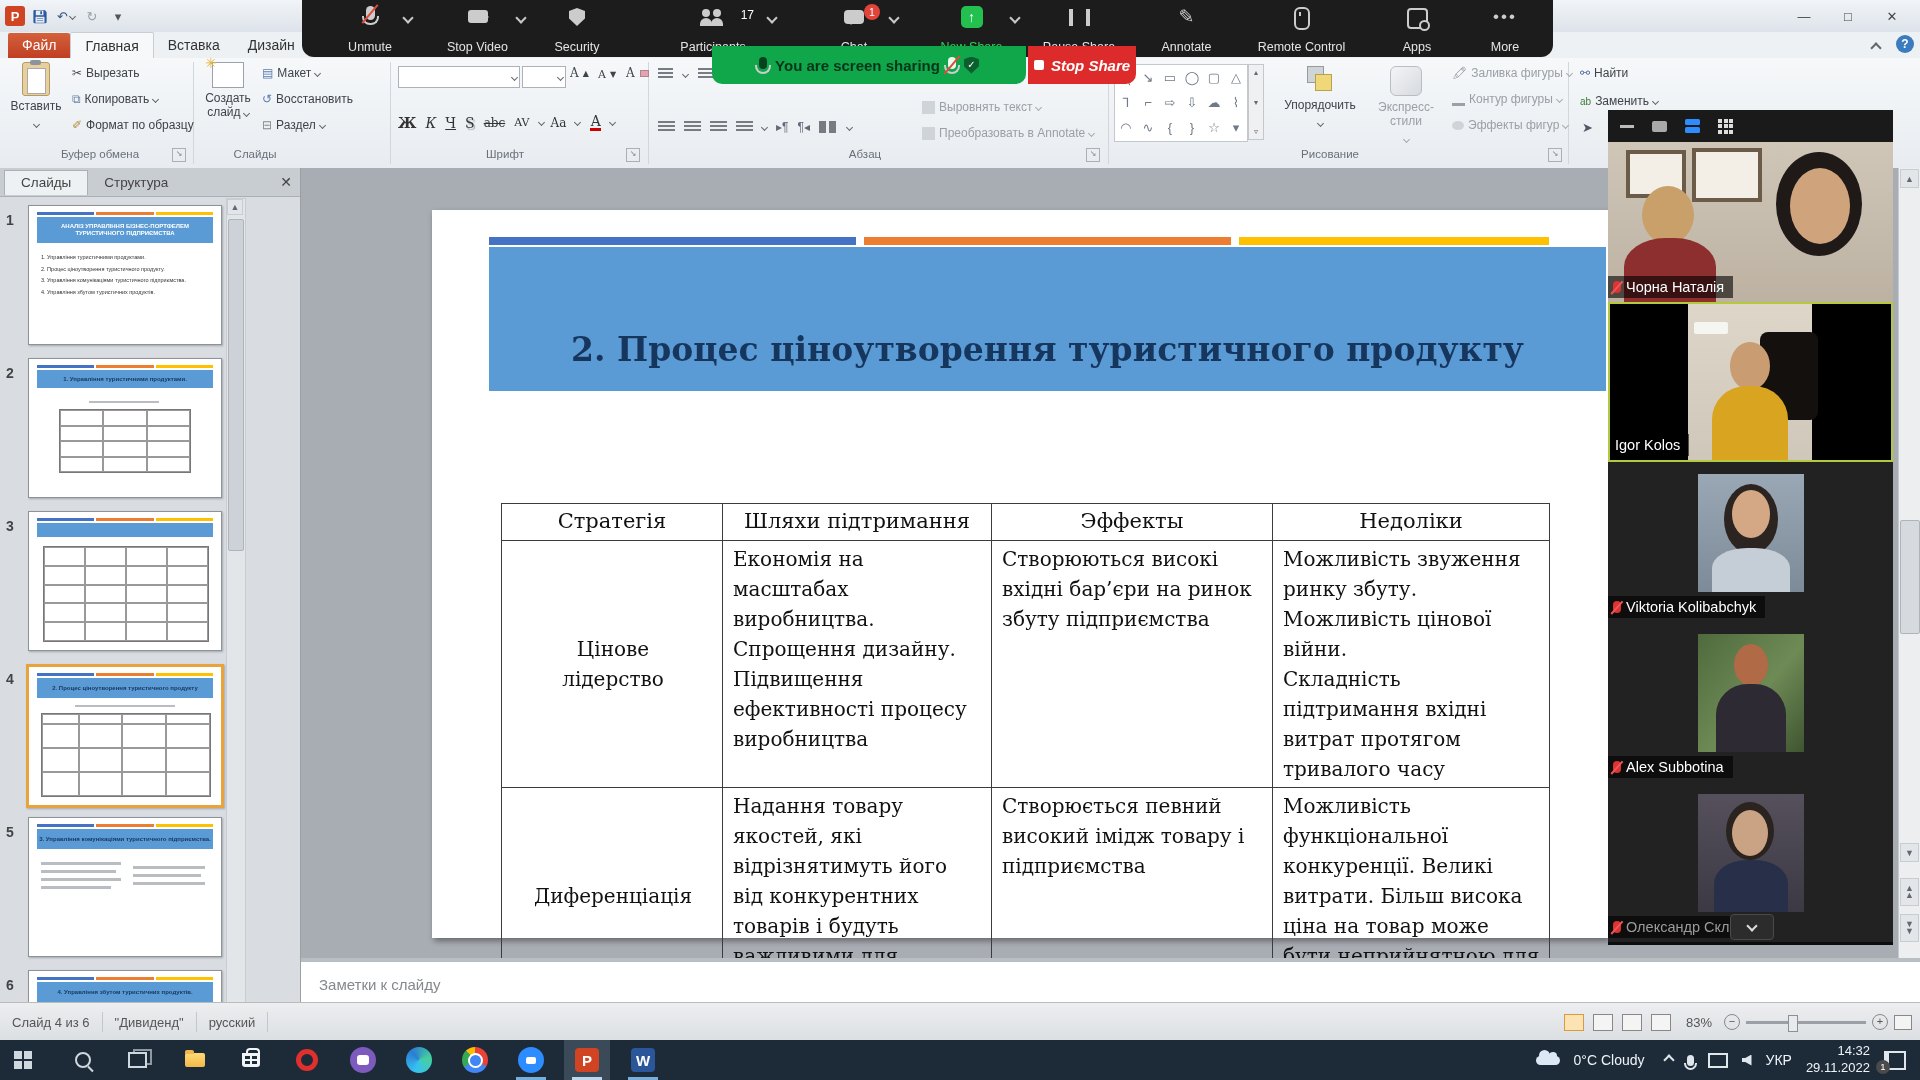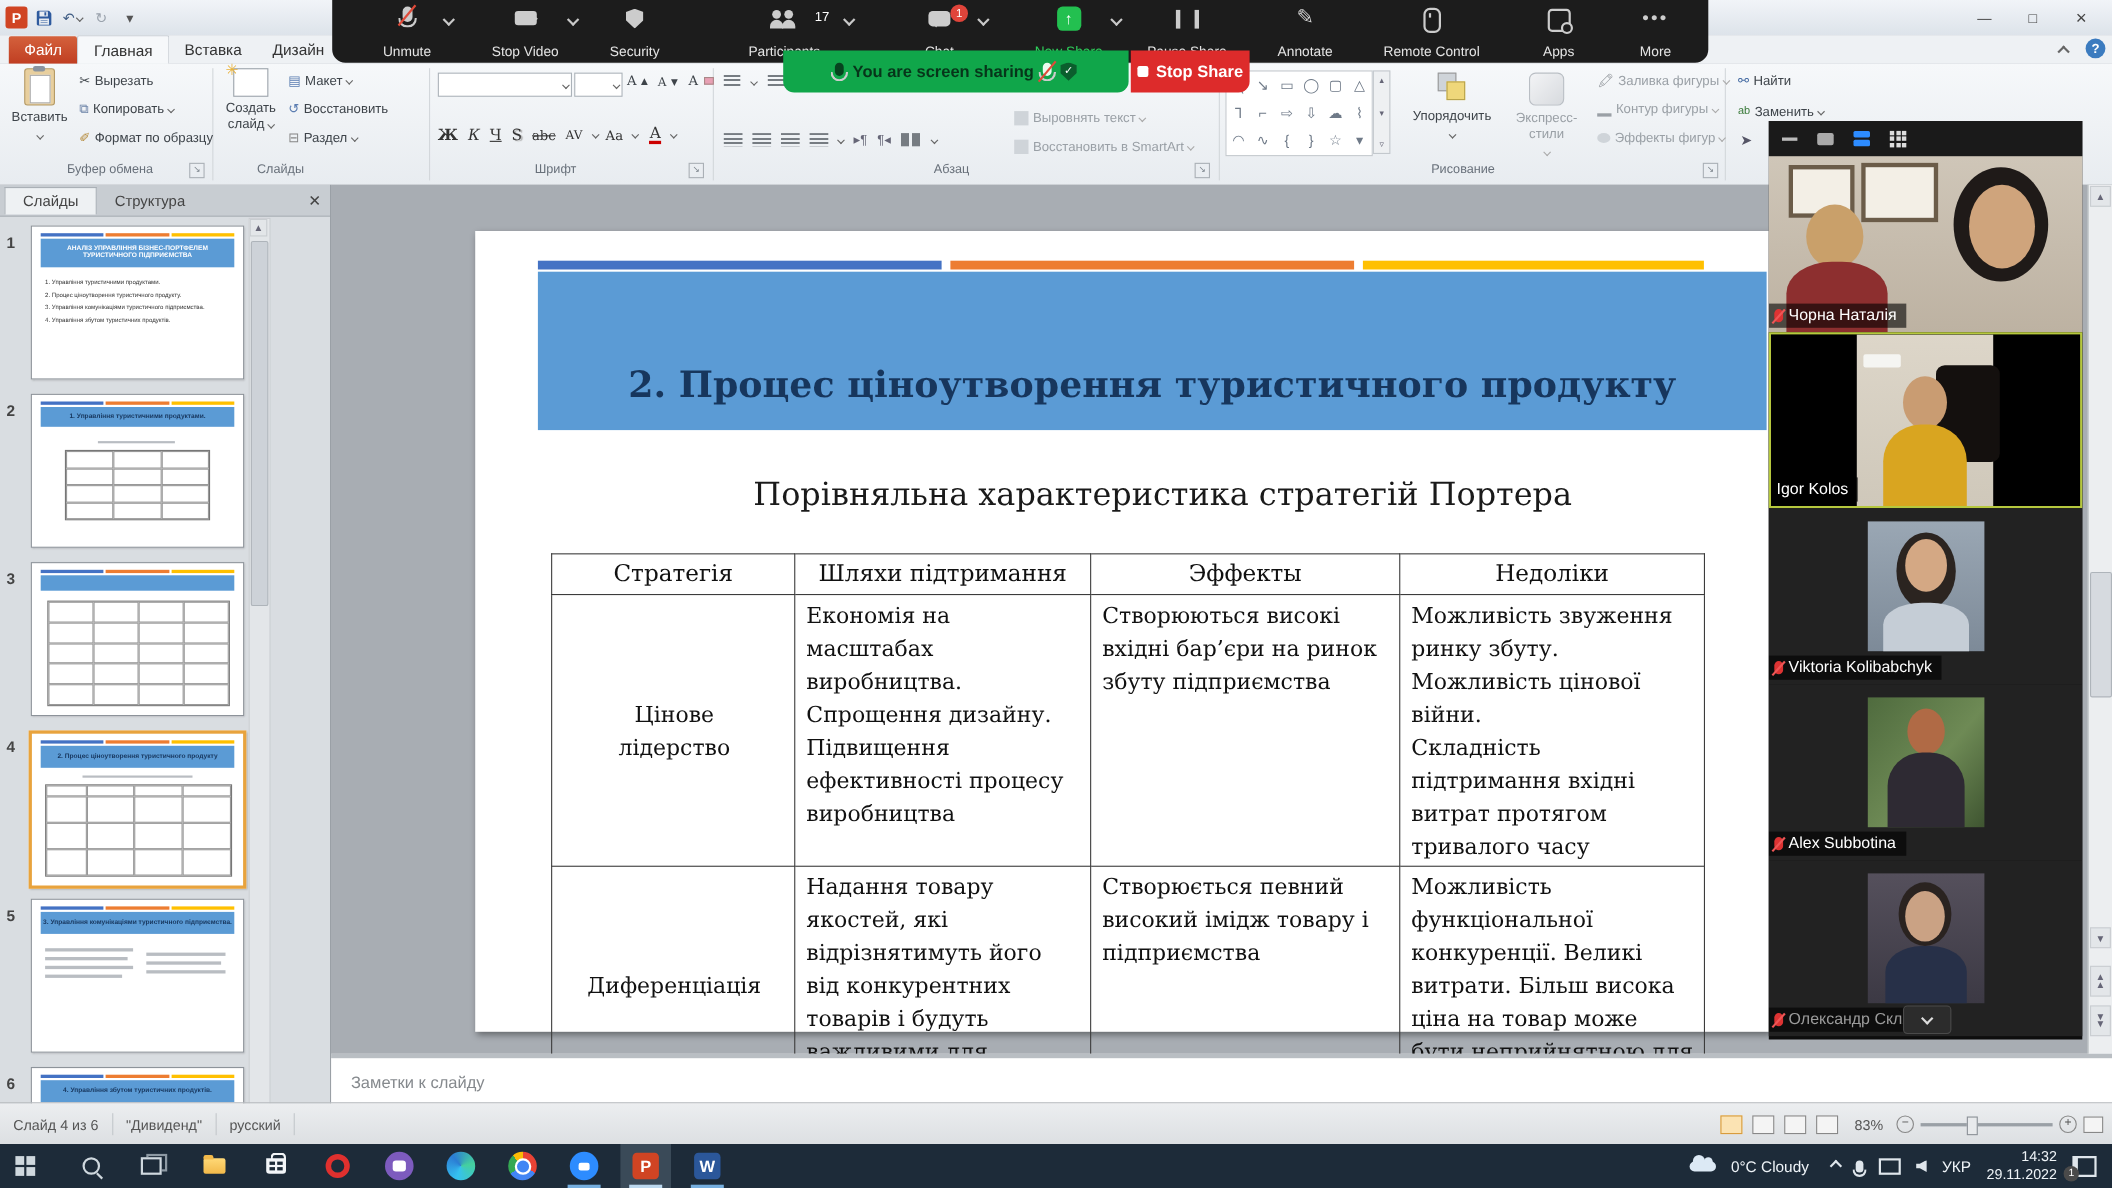--- a/index.html
+++ b/index.html
@@ -85,21 +85,21 @@
   .ic-remote{position:relative;width:12px;height:19px;border:2px solid #ccc;border-radius:6px;margin-top:1px;}
   .ic-remote::after{content:'';position:absolute;left:3px;top:3px;width:2px;height:4px;background:#ccc;}
   .ic-apps{position:relative;width:17px;height:17px;border:2px solid #ccc;border-radius:4px;margin-top:2px;}
   .ic-apps::after{content:'';position:absolute;right:-4px;bottom:-4px;width:7px;height:7px;border-radius:50%;background:#1c1c1c;border:2px solid #ccc;}
 
   
   #sharebanner{left:712px;top:46px;height:38px;z-index:51;display:flex;}
   #sb-green{width:314px;background:#10a64a;border-radius:0 0 10px 10px;display:flex;align-items:center;justify-content:center;gap:8px;}
   #sb-green .txt{font-size:15px;font-weight:bold;color:#07351a;}
   #sb-red{width:108px;background:#dd2b2b;border-radius:0 0 10px 0;display:flex;align-items:center;justify-content:center;gap:7px;margin-left:2px;}
-  #sb-red .txt{font-size:15px;font-weight:bold;color:#fff;}
+  #sb-red .txt{font-size:15px;font-weight:bold;color:#fff;font-style:italic;}
   .sb-shield{width:15px;height:17px;background:#0b5e2d;clip-path:polygon(50% 0,100% 16%,100% 58%,50% 100%,0 58%,0 16%);color:#fff;font-size:10px;text-align:center;line-height:15px;}
 
   
   #vpanel{left:1608px;top:110px;width:285px;height:835px;background:#0d0d0d;z-index:60;}
   #vp-header{height:32px;background:#1a1a1a;display:flex;align-items:center;gap:18px;padding-left:12px;}
   .vtile{position:relative;width:285px;height:160px;background:#1f1f1f;overflow:hidden;box-sizing:border-box;}
   .vname{position:absolute;left:0;bottom:4px;background:rgba(0,0,0,.6);color:#fff;font-size:14.5px;padding:3px 9px 3px 5px;display:flex;align-items:center;gap:5px;max-width:250px;white-space:nowrap;}
   .mic-off{position:relative;width:8px;height:12px;background:#d33;border-radius:4px;flex:0 0 auto;}
   .mic-off::before{content:'';position:absolute;left:3px;top:-2px;width:1.5px;height:17px;background:#e55;transform:rotate(42deg);}
   .photo{position:absolute;left:90px;top:12px;width:106px;height:118px;}
@@ -259,21 +259,21 @@
       <span class="lines" style="width:19px;background:repeating-linear-gradient(90deg,#767c82 0 7px,transparent 7px 10px);"></span>
         <span class="chev dark sm"></span>
     </div>
     <div class="abs smallbtn disabled" style="left:922px;top:42px;">
         <span style="width:13px;height:13px;background:#cfd4d9;display:inline-block;"></span>
         <span>Выровнять текст</span> 
         <span class="chev sm" style="border-color:#aaa;"></span>
       </div>
     <div class="abs smallbtn disabled" style="left:922px;top:68px;">
         <span style="width:13px;height:13px;background:#cfd4d9;display:inline-block;"></span>
-        <span>Восстановить в SmartArt</span> 
+        <span>Преобразовать в Annotate</span> 
         <span class="chev sm" style="border-color:#aaa;"></span>
       </div>
     <div class="glabel" style="left:820px;width:90px;">Абзац</div>
     <div class="launcher" style="left:1086px;">↘</div>
 
     <div class="abs" style="left:1114px;top:6px;width:132px;height:76px;background:#fff;border:1px solid #c3c8cd;display:grid;grid-template-columns:repeat(6,1fr);align-items:center;justify-items:center;">
       <span class="shape-g">╲</span>
       <span class="shape-g">↘</span>
       <span class="shape-g">▭</span>
       <span class="shape-g">◯</span>
@@ -485,21 +485,20 @@
   <div class="abs" id="editor">
     <div id="slide">
       <div class="accentbar" style="left:57px;width:367px;background:#4472c4;"></div>
       <div class="accentbar" style="left:432px;width:367px;background:#ed7d31;"></div>
       <div class="accentbar" style="left:807px;width:310px;background:#ffc000;"></div>
 
       <div id="slidetitlebar">
         <span class="t">2. Процес ціноутворення туристичного продукту</span>
       </div>
 
-      <div id="subtitle">Порівняльна характеристика стратегій Портера</div>
 
       <table id="stable">
         <tbody>
             <tr>
           <th style="width:216px;">Стратегія</th>
           <th style="width:264px;">Шляхи підтримання</th>
           <th style="width:276px;">Эффекты</th>
           <th style="width:272px;">Недоліки</th>
         </tr>
         <tr style="height:146px;">

